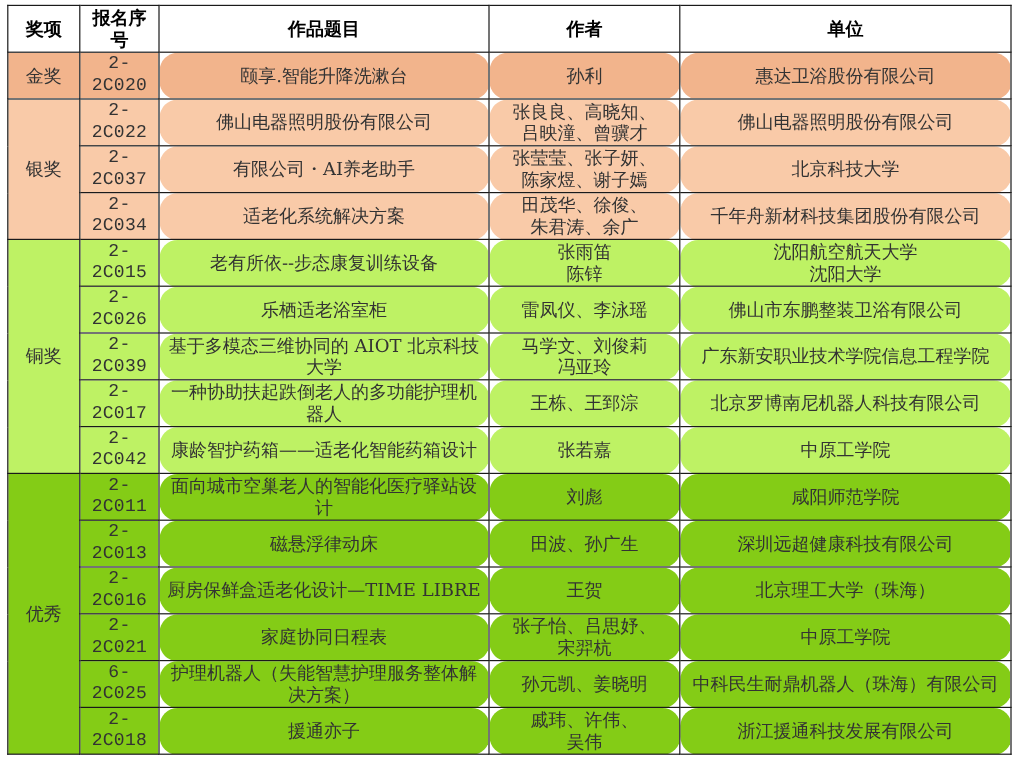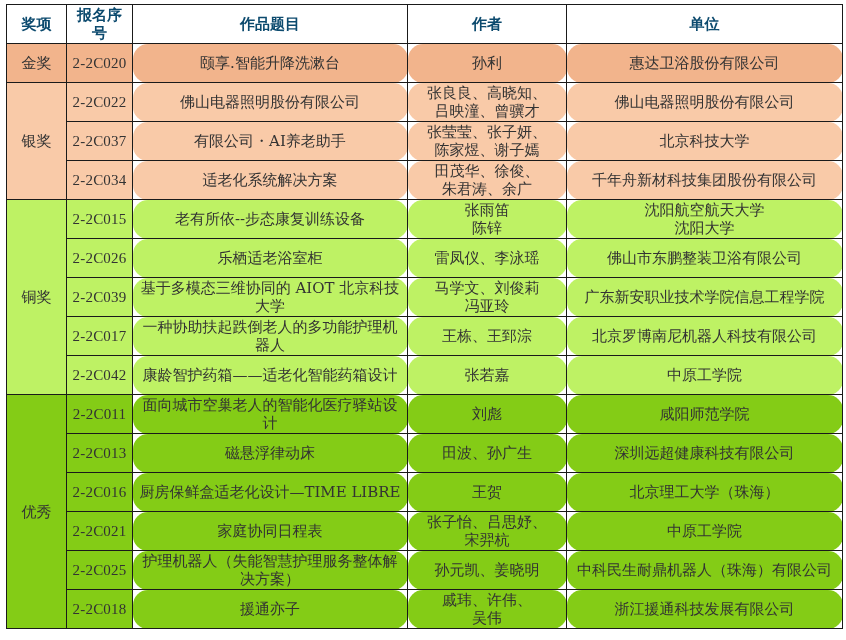--- a/index.html
+++ b/index.html
@@ -4,23 +4,23 @@
 <style>
   html, body { margin:0; padding:0; background:#ffffff; }
   body { width:846px; height:640px; position:relative; overflow:hidden;
          font-family:"DejaVu Serif","Liberation Serif",serif; color:#333333; }
   table.awards { position:absolute; left:6px; top:4px; border-collapse:collapse;
                  table-layout:fixed; width:836px; }
   table.awards td, table.awards th { border:1px solid #1a1a1a; text-align:center;
                  vertical-align:middle; padding:0 3px; font-size:15px; line-height:18px;
                  overflow:hidden; }
   table.awards th { background:#ffffff; font-family:"DejaVu Sans","Liberation Sans",sans-serif;
-                    font-weight:bold; color:#0c4a6e; font-size:15px; height:38px; }
+                    font-weight:bold; color:#000000; font-size:15px; height:38px; }
   tr.r { height:39px; }
-  td.code { font-family:Liberation Serif, serif; font-size:15px; letter-spacing:0.2px; }
+  td.code { font-family:Liberation Mono, monospace; font-size:15px; letter-spacing:0.2px; }
   tr.gold td { background:#f2b48c; }
   tr.silver td { background:#f9caa8; }
   tr.bronze td { background:#bef264; }
   tr.excellent td { background:#84cc16; }
   td.lvl { font-size:16px; }
   .ml { white-space:pre-line;border-radius:15px; }
 </style>
 </head>
 <body>
 
@@ -129,21 +129,21 @@
       <td class="ml">北京理工大学（珠海）</td>
     </tr>
     <tr class="r excellent">
       <td class="code">2-2C021</td>
       <td class="ml">家庭协同日程表</td>
       <td class="ml">张子怡、吕思妤、
 宋羿杭</td>
       <td class="ml">中原工学院</td>
     </tr>
     <tr class="r excellent">
-      <td class="code">2-2C025</td>
+      <td class="code">6-2C025</td>
       <td class="ml">护理机器人（失能智慧护理服务整体解决方案）</td>
       <td class="ml">孙元凯、姜晓明</td>
       <td class="ml">中科民生耐鼎机器人（珠海）有限公司</td>
     </tr>
     <tr class="r excellent">
       <td class="code">2-2C018</td>
       <td class="ml">援通亦子</td>
       <td class="ml">戚玮、许伟、
 吴伟</td>
       <td class="ml">浙江援通科技发展有限公司</td>

